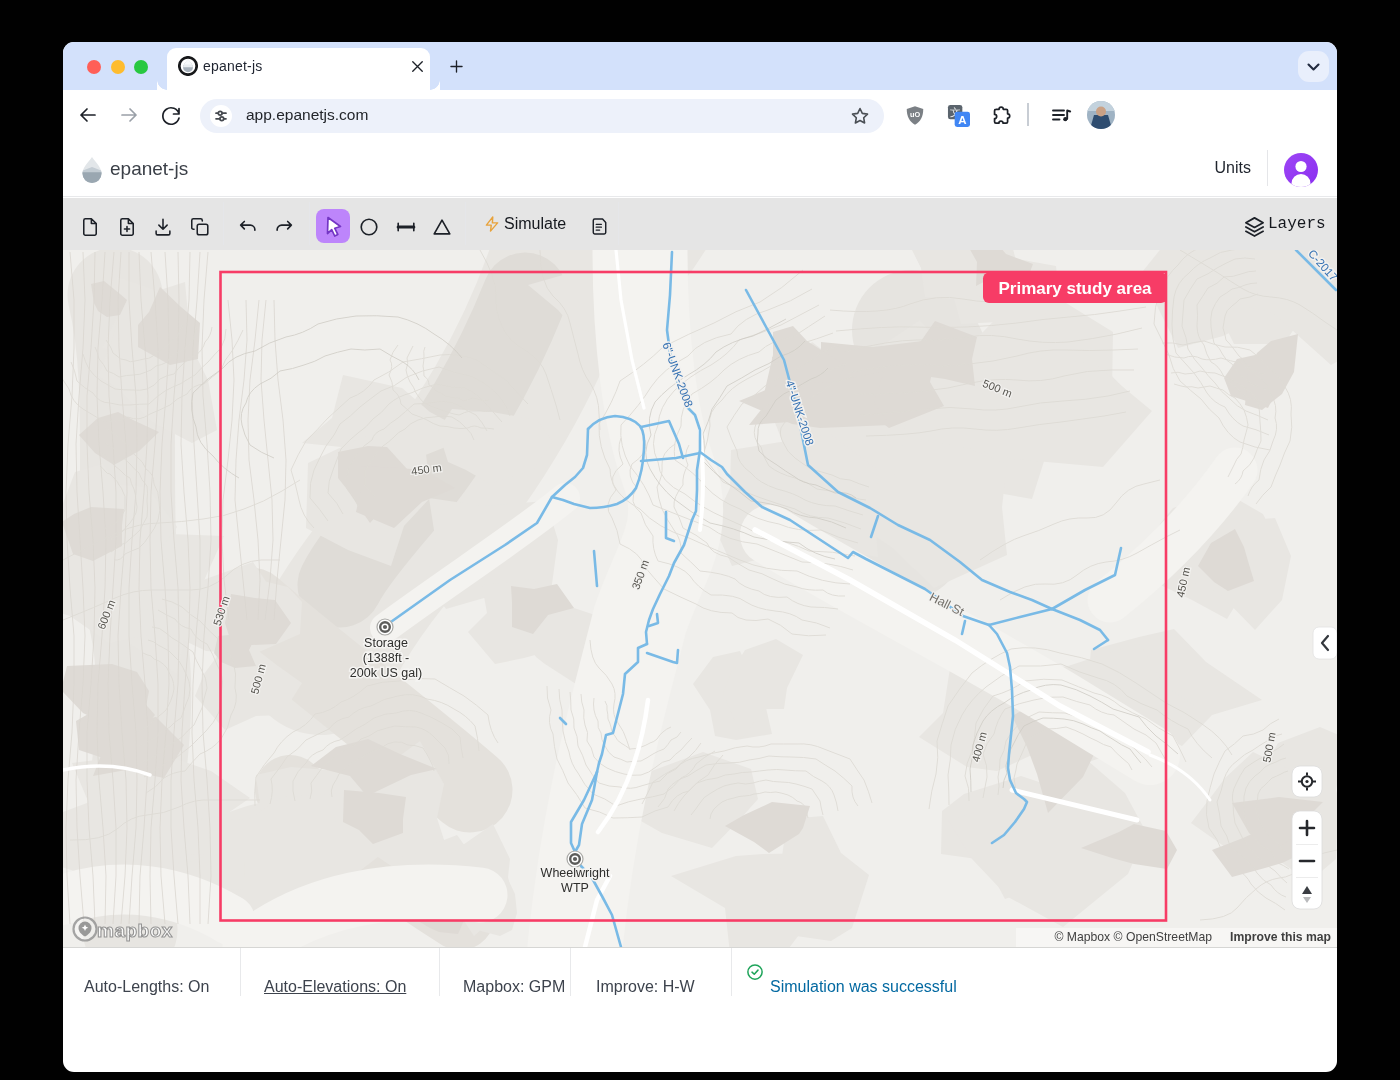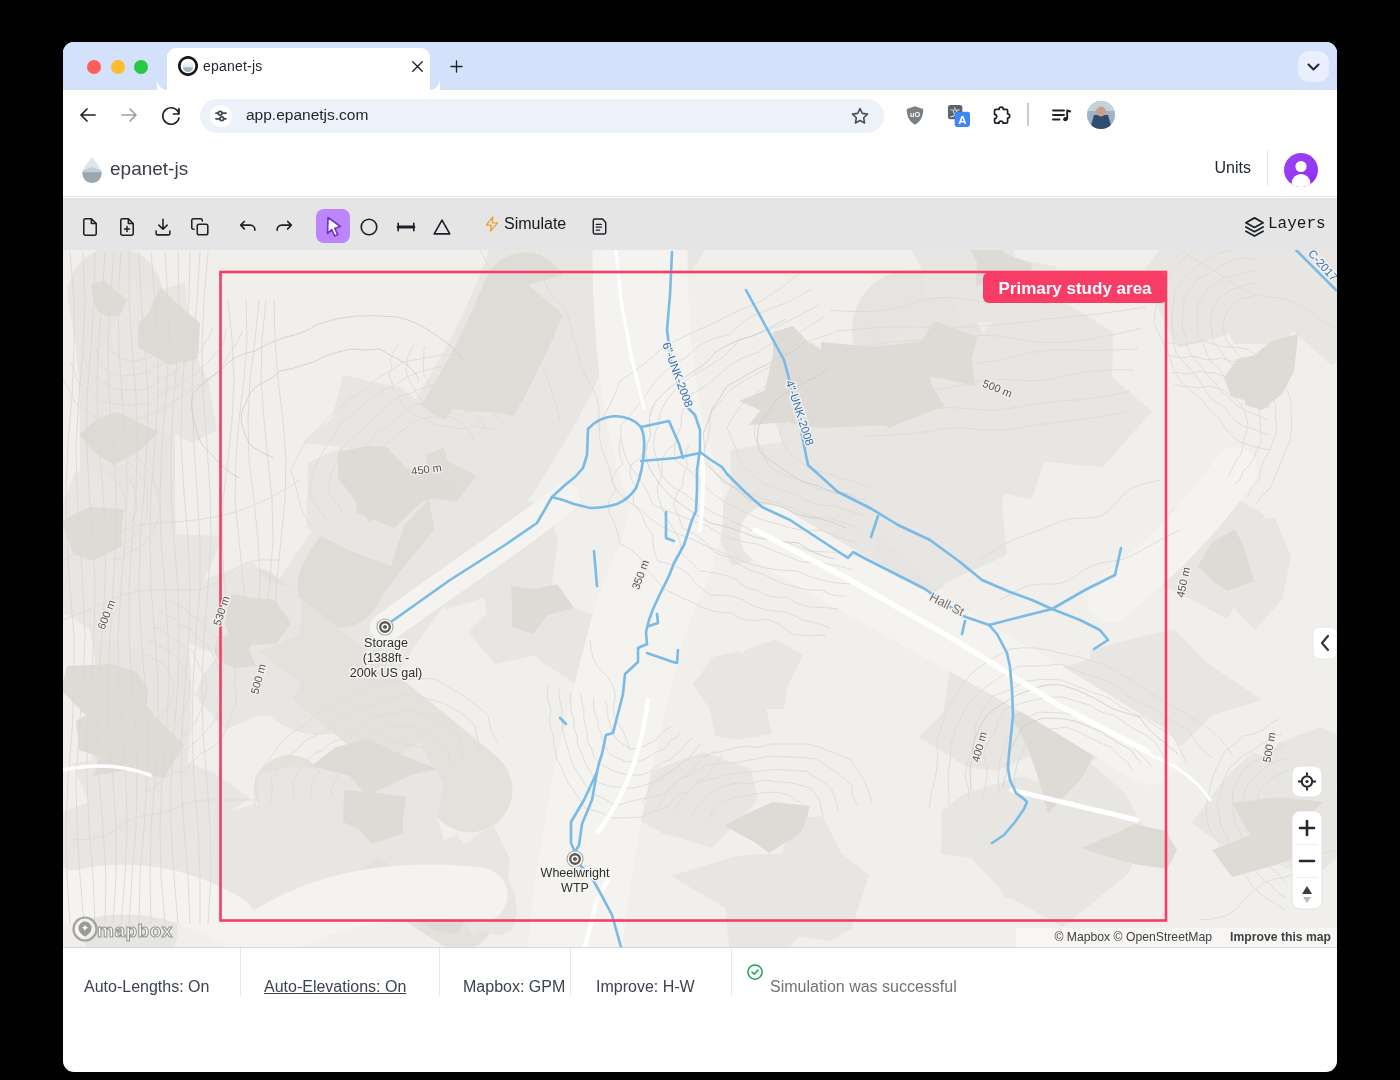--- a/index.html
+++ b/index.html
@@ -522,15 +522,15 @@
 <div class="stxt" style="left:201px;text-decoration:underline;">Auto-Elevations: On</div>
 <div class="ssep" style="left:376px;"></div>
 <div class="stxt" style="left:400px;">Mapbox: GPM</div>
 <div class="ssep" style="left:507px;"></div>
 <div class="stxt" style="left:533px;">Improve: H-W</div>
 <div class="ssep" style="left:668px;"></div>
 <svg style="position:absolute;left:683px;top:15px" width="18" height="18" viewBox="0 0 24 24" fill="none" stroke="#1ea45a" stroke-width="2" stroke-linecap="round" stroke-linejoin="round">
         <circle cx="12" cy="12" r="9.5"></circle>
         <path d="M8,12.2 L11,15 L16,9.5"></path>
       </svg>
-<div class="stxt" style="left:707px; color:#737373;">Simulation was successful</div>
+<div class="stxt" style="left:707px; color:#0369a1;">Simulation was successful</div>
 </div>
 </div>
 
 </body></html>

